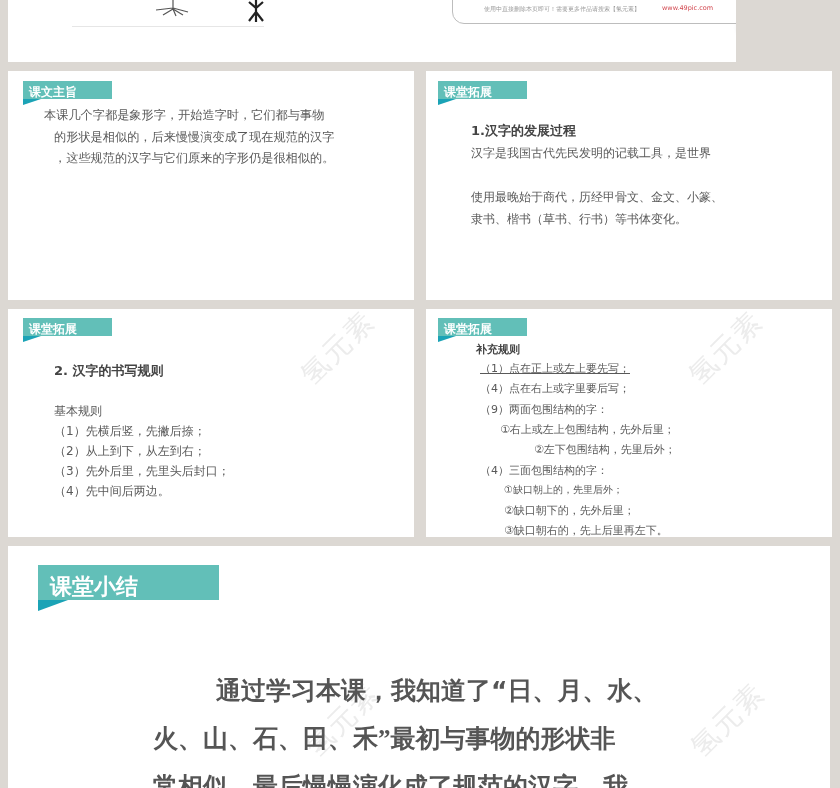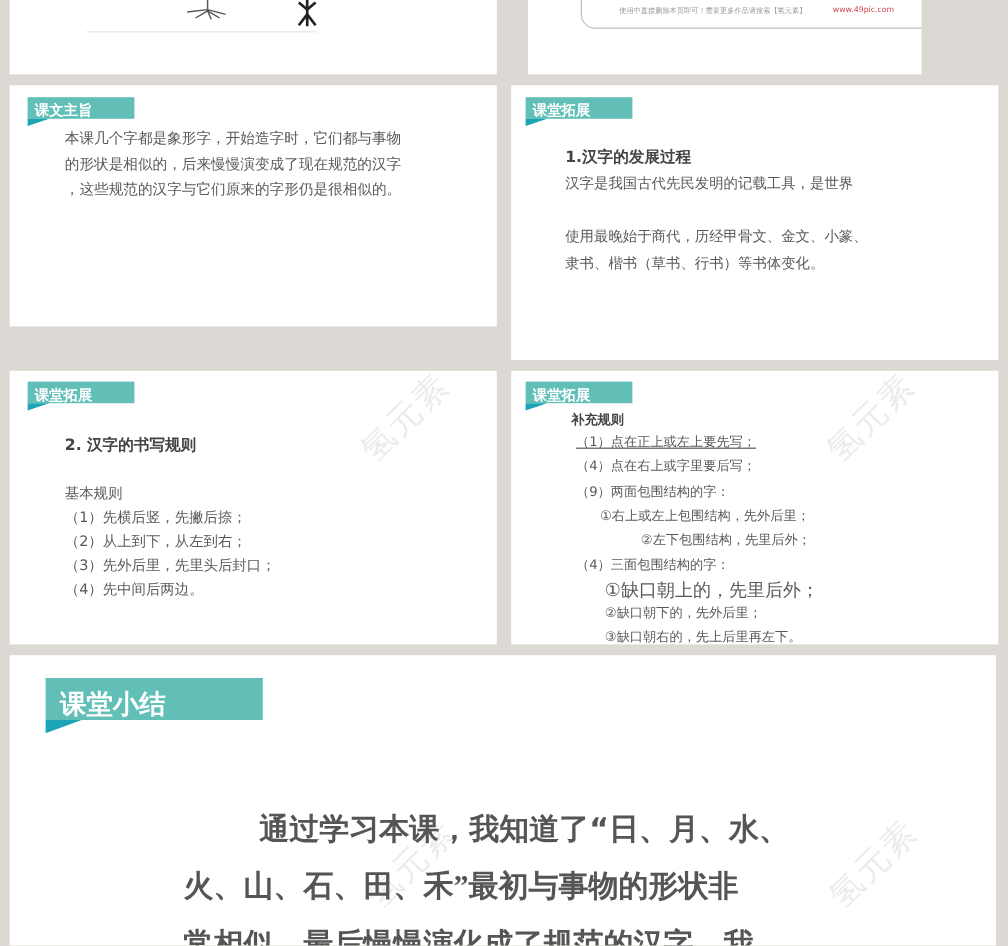--- a/index.html
+++ b/index.html
@@ -19,34 +19,34 @@
 <div class="slide" style="left:8px;top:0;width:406px;height:62px;">
   <svg style="position:absolute;left:140px;top:0" width="50" height="20" viewBox="0 0 50 20">
     <path d="M25 0 L25 10 M25 8 L8 10 M25 8 L40 12 M25 9 L15 15 M25 9 L35 15 M25 9 L28 16" stroke="#555" stroke-width="1.2" fill="none"></path>
   </svg>
   <svg style="position:absolute;left:238px;top:0" width="20" height="22" viewBox="0 0 20 22">
     <path d="M10 0 L10 22 M3 2 L10 8 L17 2 M10 12 L3 21 M10 12 L17 21" stroke="#222" stroke-width="2.2" fill="none"></path>
   </svg>
   <div style="position:absolute;left:64px;top:26px;width:192px;height:1px;background:#e6e6e6;"></div>
 </div>
 
-<div class="slide" style="left:440px;top:0;width:328px;height:62px;">
+<div class="slide" style="left:408px;top:0;width:328px;height:62px;">
   <div style="position:absolute;left:44px;top:-20px;width:316px;height:42px;border:1px solid #bdbdbd;border-radius:12px;"></div>
   <span class="p" style="left:76px;top:5px;font-size:6px;color:#999;">使用中直接删除本页即可！需要更多作品请搜索【氢元素】</span>
   <span class="p" style="left:254px;top:4px;font-size:6.5px;color:#d2474f;">www.49pic.com</span>
   <div style="position:absolute;left:330px;top:15px;width:18px;height:18px;border-radius:50%;background:#f04a4a;box-shadow:0 4px 5px rgba(0,0,0,0.15);"></div>
   <div style="position:absolute;left:355px;top:24px;width:8px;height:8px;border-radius:50%;background:#f04a4a;"></div>
 </div>
 
-<div class="slide" style="left:8px;top:71px;width:406px;height:201px;text-decoration:underline;">
+<div class="slide" style="left:8px;top:71px;width:406px;height:229px;text-decoration:underline;">
   <div class="tag" style="left:15px;top:10px;width:89px;height:18px;">
     <span class="txt" style="top:3px;font-size:12px;">课文主旨</span>
     <span class="corner"></span>
   </div>
-  <div class="p" style="left:46px;top:36px;font-size:12.2px;text-align:right;">本课几个字都是象形字，开始造字时，它们都与事物</div>
+  <div class="p" style="left:36px;top:36px;font-size:12.2px;text-align:right;">本课几个字都是象形字，开始造字时，它们都与事物</div>
   <div class="p" style="left:46px;top:58px;font-size:12.2px;">的形状是相似的，后来慢慢演变成了现在规范的汉字</div>
   <div class="p" style="left:46px;top:79px;font-size:12.2px;">，这些规范的汉字与它们原来的字形仍是很相似的。</div>
 </div>
 
 <div class="slide" style="left:426px;top:71px;width:406px;height:229px;">
   <div class="tag" style="left:12px;top:10px;width:89px;height:18px;">
     <span class="txt" style="top:3px;font-size:12px;">课堂拓展</span>
     <span class="corner"></span>
   </div>
   <div class="p" style="left:45px;top:51px;font-size:13px;font-weight:bold;color:#444;">1.汉字的发展过程</div>
@@ -75,21 +75,21 @@
     <span class="txt" style="top:3px;font-size:12px;">课堂拓展</span>
     <span class="corner"></span>
   </div>
   <div class="p" style="left:50px;top:33px;font-size:11px;font-weight:bold;color:#444;">补充规则</div>
   <div class="p" style="left:54px;top:52px;font-size:11px;text-decoration:underline;">（1）点在正上或左上要先写；</div>
   <div class="p" style="left:54px;top:72px;font-size:11px;">（4）点在右上或字里要后写；</div>
   <div class="p" style="left:54px;top:93px;font-size:11px;">（9）两面包围结构的字：</div>
   <div class="p" style="left:74px;top:113px;font-size:11px;">①右上或左上包围结构，先外后里；</div>
   <div class="p" style="left:74px;top:133px;font-size:11px;margin-left:34px;">②左下包围结构，先里后外；</div>
   <div class="p" style="left:54px;top:154px;font-size:11px;">（4）三面包围结构的字：</div>
-  <div class="p" style="left:78px;top:174px;font-size:15px;">①缺口朝上的，先里后外；</div>
+  <div class="p" style="left:78px;top:174px;font-size:10px;">①缺口朝上的，先里后外；</div>
   <div class="p" style="left:78px;top:194px;font-size:11px;">②缺口朝下的，先外后里；</div>
   <div class="p" style="left:78px;top:214px;font-size:11px;">③缺口朝右的，先上后里再左下。</div>
 </div>
 
 <div class="slide" style="left:8px;top:546px;width:822px;height:250px;">
   <div class="wm" style="left:290px;top:155px;">氢元素</div>
   <div class="wm" style="left:675px;top:155px;">氢元素</div>
   <div class="tag" style="left:30px;top:19px;width:181px;height:35px;">
     <span class="txt" style="left:12px;top:7px;font-size:22px;text-align:center;">课堂小结</span>
     <span class="corner" style="border-left-width:30px;border-bottom-width:11px;bottom:-11px;"></span>

